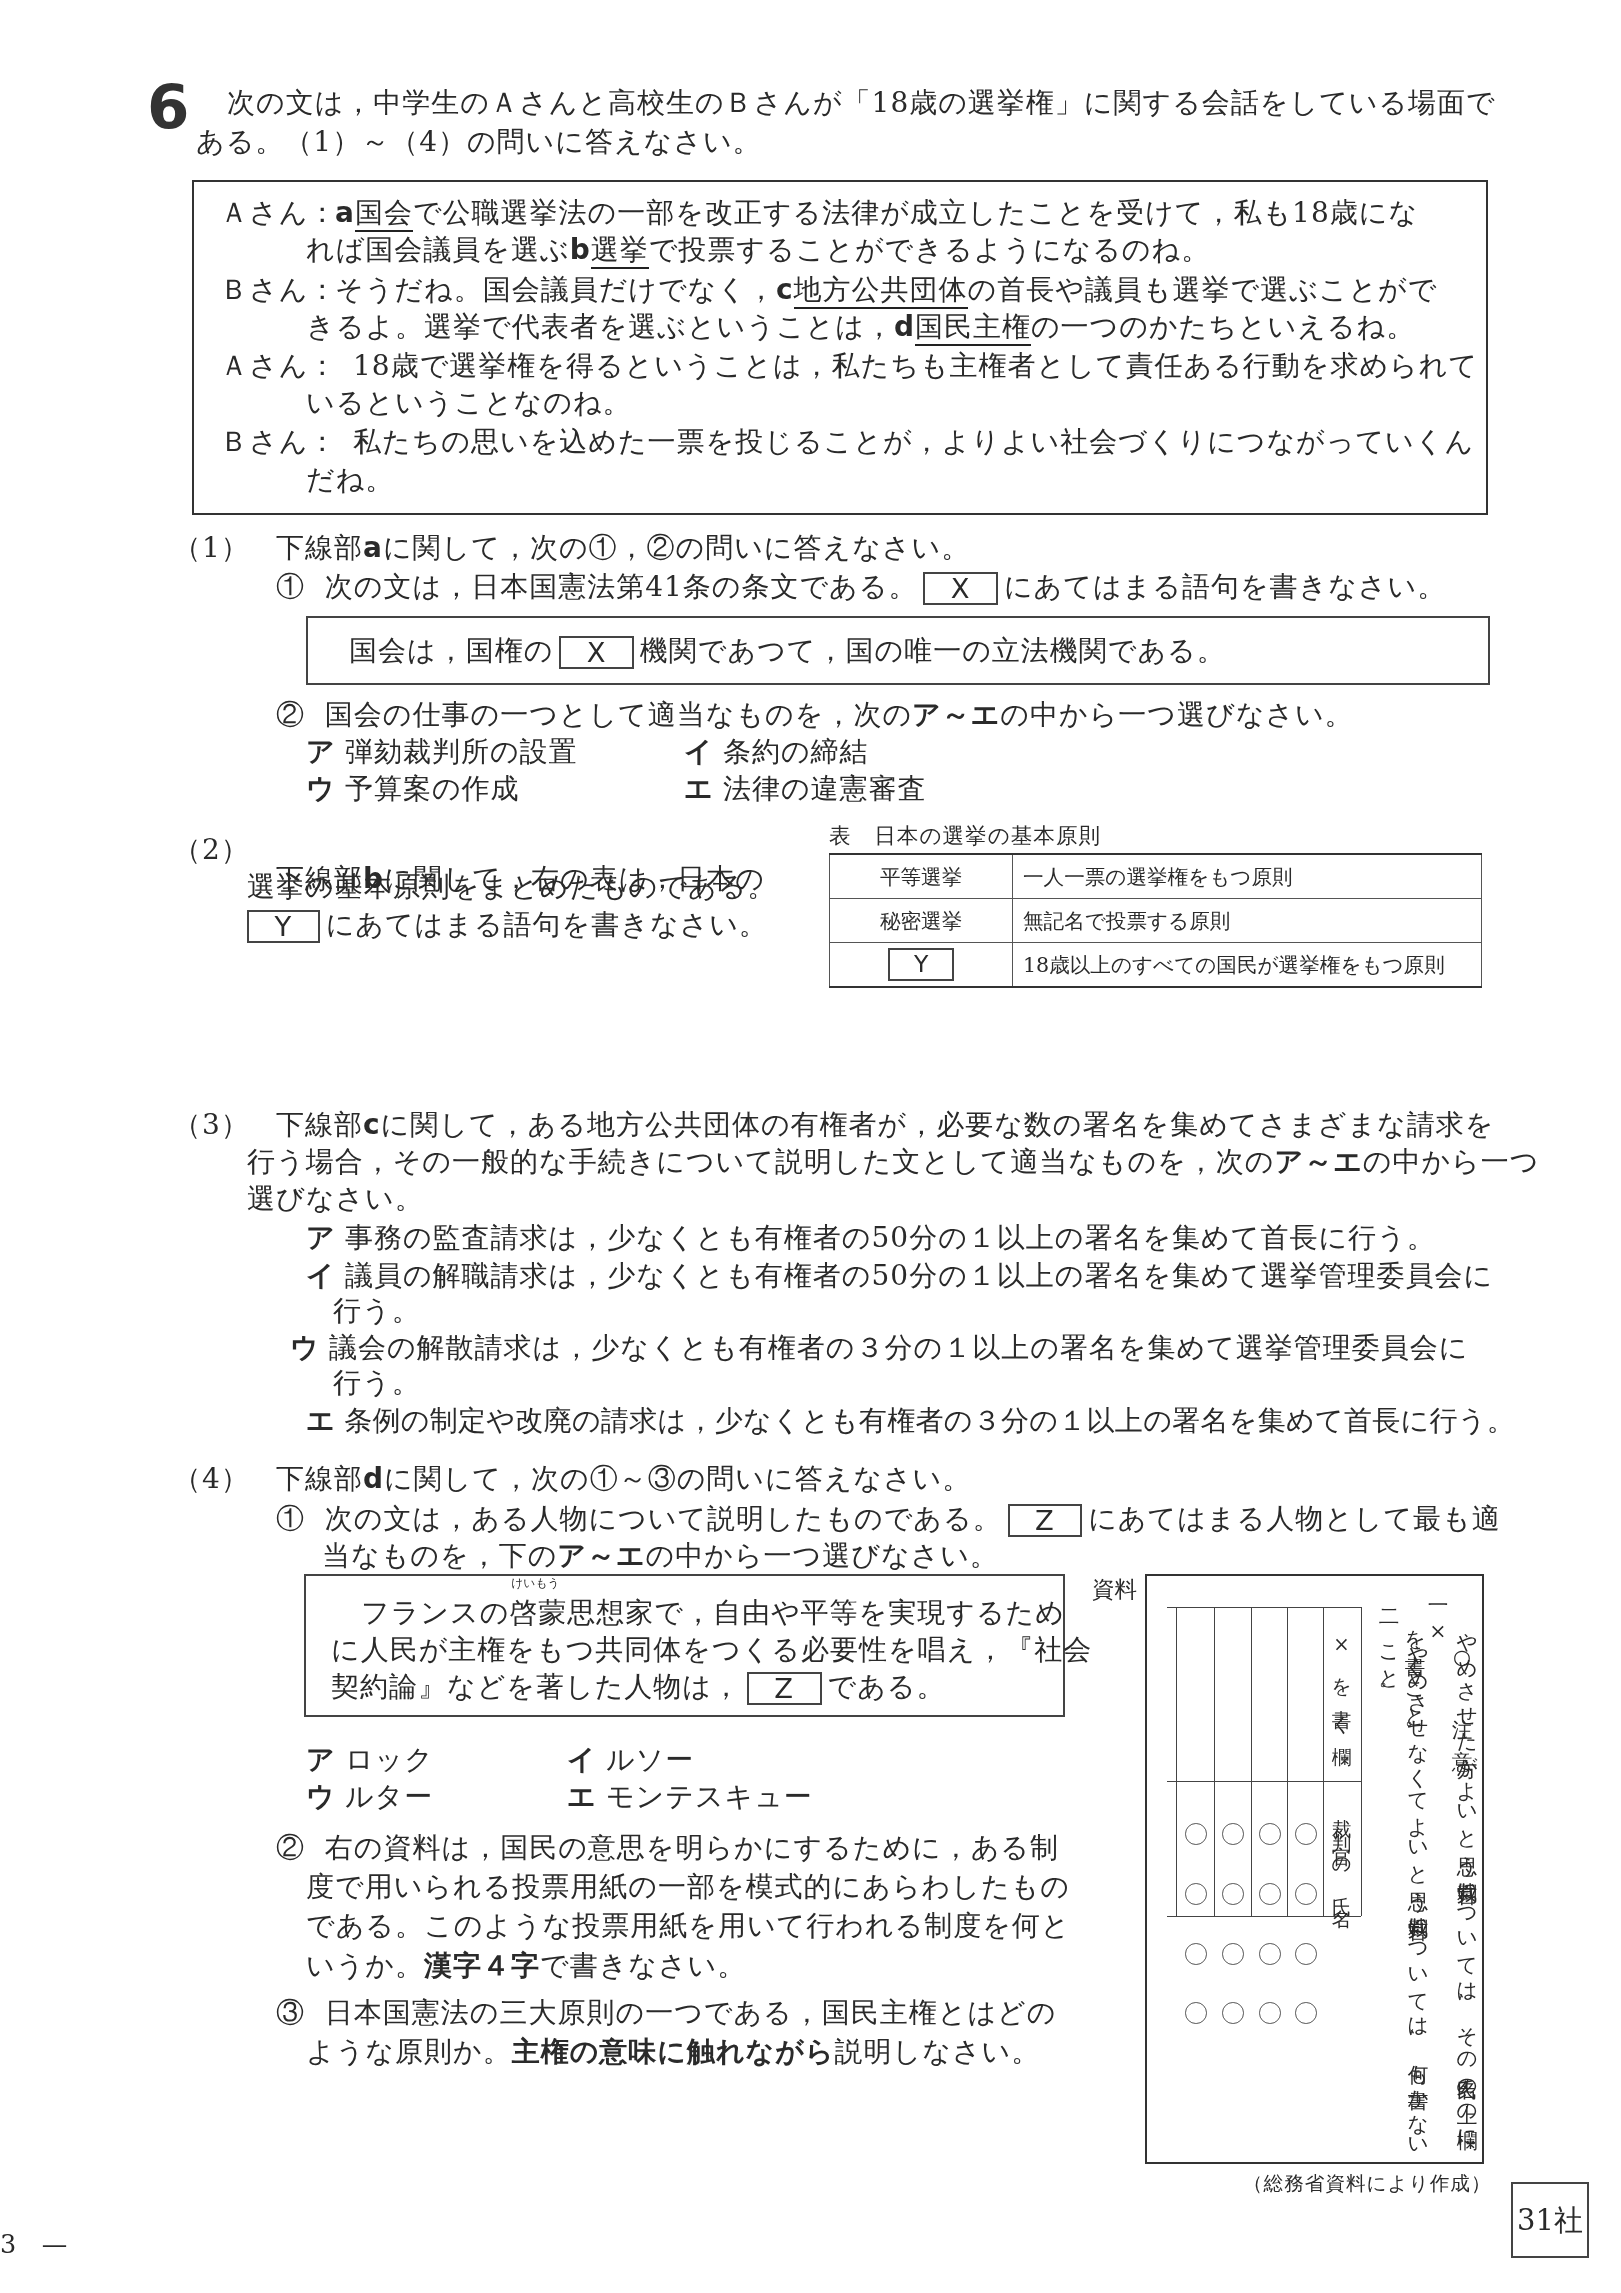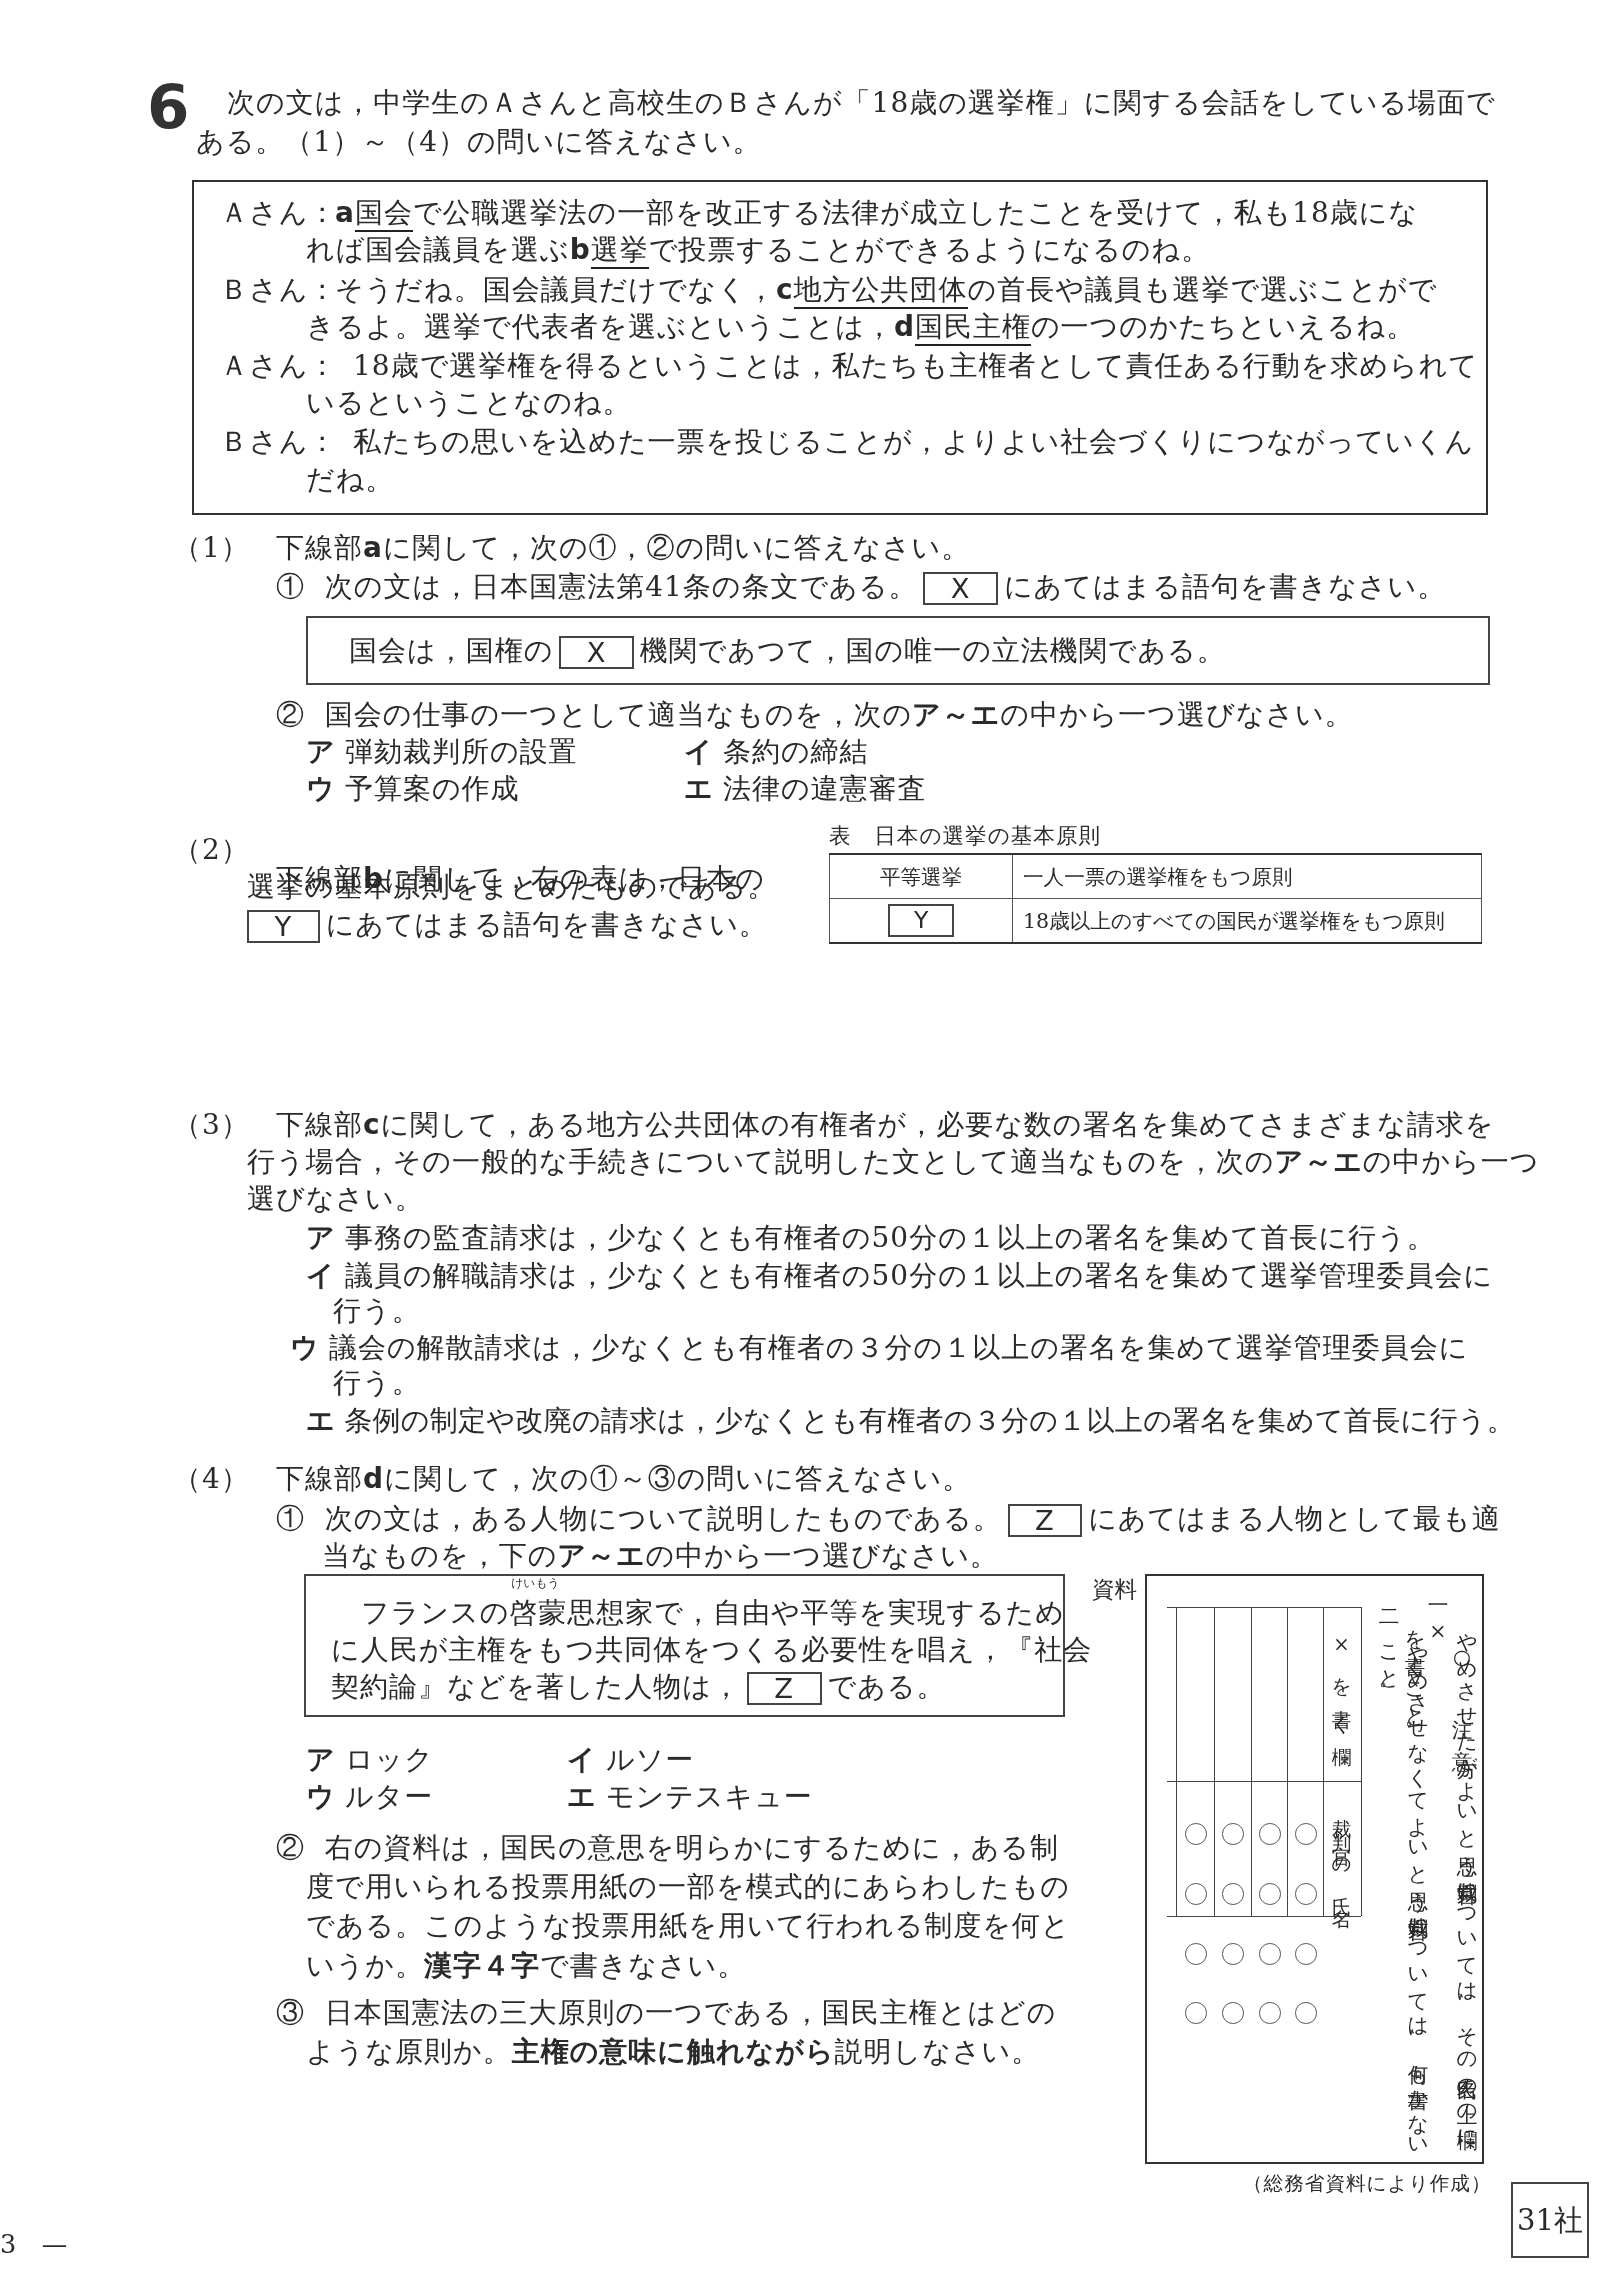--- a/index.html
+++ b/index.html
@@ -99,20 +99,24 @@
 </div>
 
 <div class="abs" style="left:829px;top:821px;font-size:21.6px;letter-spacing:1px;">表　日本の選挙の基本原則</div>
 <table class="abs rules" style="left:829px;top:853px;width:653px;">
   <tbody>
   <tr>
     <td class="k">平等選挙</td>
     <td class="v">一人一票の選挙権をもつ原則</td>
   </tr>
   <tr>
+    <td class="k">秘密選挙</td>
+    <td class="v">無記名で投票する原則</td>
+  </tr>
+  <tr>
     <td class="k"><span class="blank" style="font-size:23.5px;padding:0 23.5px;">Y</span></td>
     <td class="v">18歳以上のすべての国民が選挙権をもつ原則</td>
   </tr>
 </tbody>
   </table>
 
 <div class="abs txt" style="left:173px;top:1106px;">（3）</div>
 <div class="abs txt" style="left:276px;top:1106px;">
   <span>下線部</span><span class="gothic">c</span><span>に関して，ある地方公共団体の有権者が，必要な数の署名を集めてさまざまな請求を</span>
 </div>

